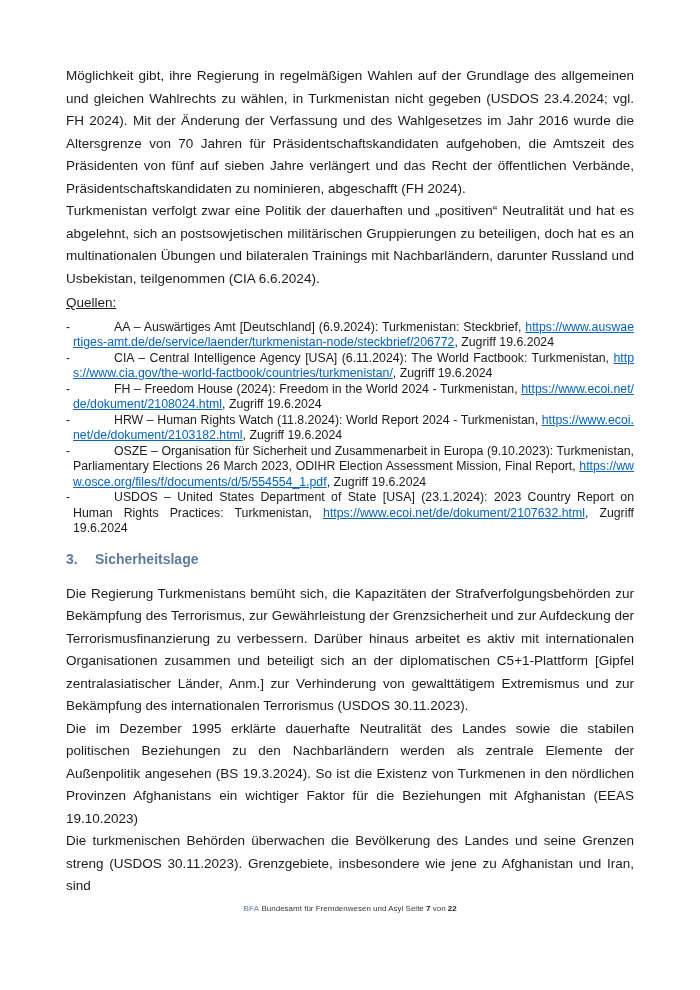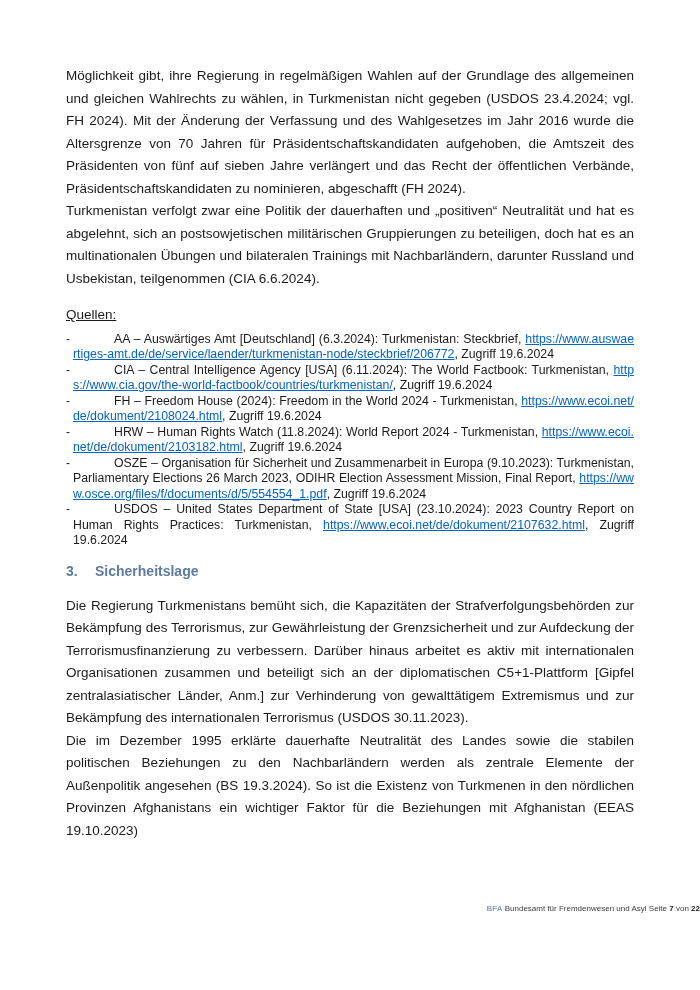--- a/index.html
+++ b/index.html
@@ -18,21 +18,21 @@
   .body-text p.para {
     margin: 0;
     font-size: 13.5px;
     line-height: 22.5px;
     text-align: justify;
   }
   .body-text p.para.cont { text-align-last: justify; }
 
   
   .sources-label {
-    margin-top: 14px;
+    margin-top: 2px;
     font-size: 13.5px;
     line-height: 22.5px;
   }
   .sources-label .u { text-decoration: underline; }
 
   
   .sources {
     margin-top: 5px;
     font-size: 12.3px;
     line-height: 15.5px;
@@ -63,21 +63,21 @@
   h2.heading .hnum { display: inline-block; width: 29px; }
 
   .section-paras { margin-top: 15px; }
 
   
   .footer {
     position: absolute;
     left: 0;
     top: 903px;
     width: 700px;
-    text-align: right;
+    text-align: center;
     font-size: 8px;
     line-height: 11px;
     color: #3a3a3a;
   }
   .footer .f-abbr {
     color: var(--footer-abbr-color, #8aa0bd);
     font-weight: bold;
   }
   .footer b { color: #1b1b1b; }
 </style>
@@ -89,35 +89,36 @@
   <div class="body-text" id="top-paras">
       <p class="para">Möglichkeit gibt, ihre Regierung in regelmäßigen Wahlen auf der Grundlage des allgemeinen und gleichen Wahlrechts zu wählen, in Turkmenistan nicht gegeben (USDOS 23.4.2024; vgl. FH 2024). Mit der Änderung der Verfassung und des Wahlgesetzes im Jahr 2016 wurde die Altersgrenze von 70 Jahren für Präsidentschaftskandidaten aufgehoben, die Amtszeit des Präsidenten von fünf auf sieben Jahre verlängert und das Recht der öffentlichen Verbände, Präsidentschaftskandidaten zu nominieren, abgeschafft (FH 2024).</p>
       <p class="para">Turkmenistan verfolgt zwar eine Politik der dauerhaften und „positiven“ Neutralität und hat es abgelehnt, sich an postsowjetischen militärischen Gruppierungen zu beteiligen, doch hat es an multinationalen Übungen und bilateralen Trainings mit Nachbarländern, darunter Russland und Usbekistan, teilgenommen (CIA 6.6.2024).</p>
     </div>
 
   <div class="sources-label">
     <span class="u">Quellen:</span>
   </div>
 
   <div class="sources" id="sources">
-      <div class="src"><span class="dash">-</span><span class="tab"></span><span>AA – Auswärtiges Amt [Deutschland] (6.3.2024): Turkmenistan: Steckbrief, </span><a class="link">https://www.auswaertiges-amt.de/de/service/laender/turkmenistan-node/steckbrief/206772</a><span>, Zugriff 19.6.2024</span></div>
+      <div class="src"><span class="dash">-</span><span class="tab"></span><span>AA – Auswärtiges Amt [Deutschland] (6.9.2024): Turkmenistan: Steckbrief, </span><a class="link">https://www.auswaertiges-amt.de/de/service/laender/turkmenistan-node/steckbrief/206772</a><span>, Zugriff 19.6.2024</span></div>
       <div class="src"><span class="dash">-</span><span class="tab"></span><span>CIA – Central Intelligence Agency [USA] (6.11.2024): The World Factbook: Turkmenistan, </span><a class="link">https://www.cia.gov/the-world-factbook/countries/turkmenistan/</a><span>, Zugriff 19.6.2024</span></div>
       <div class="src"><span class="dash">-</span><span class="tab"></span><span>FH – Freedom House (2024): Freedom in the World 2024 - Turkmenistan, </span><a class="link">https://www.ecoi.net/de/dokument/2108024.html</a><span>, Zugriff 19.6.2024</span></div>
       <div class="src"><span class="dash">-</span><span class="tab"></span><span>HRW – Human Rights Watch (11.8.2024): World Report 2024 - Turkmenistan, </span><a class="link">https://www.ecoi.net/de/dokument/2103182.html</a><span>, Zugriff 19.6.2024</span></div>
       <div class="src"><span class="dash">-</span><span class="tab"></span><span>OSZE – Organisation für Sicherheit und Zusammenarbeit in Europa (9.10.2023): Turkmenistan, Parliamentary Elections 26 March 2023, ODIHR Election Assessment Mission, Final Report, </span><a class="link">https://www.osce.org/files/f/documents/d/5/554554_1.pdf</a><span>, Zugriff 19.6.2024</span></div>
-      <div class="src"><span class="dash">-</span><span class="tab"></span><span>USDOS – United States Department of State [USA] (23.10.2024): 2023 Country Report on Human Rights Practices: Turkmenistan, </span><a class="link">https://www.ecoi.net/de/dokument/2107632.html</a><span>, Zugriff 19.6.2024</span></div>
+      <div class="src"><span class="dash">-</span><span class="tab"></span><span>USDOS – United States Department of State [USA] (23.1.2024): 2023 Country Report on Human Rights Practices: Turkmenistan, </span><a class="link">https://www.ecoi.net/de/dokument/2107632.html</a><span>, Zugriff 19.6.2024</span></div>
     </div>
 
   <h2 class="heading">
     <span class="hnum">3.</span><span class="htitle">Sicherheitslage</span>
   </h2>
 
   <div class="body-text section-paras" id="section-paras">
       <p class="para">Die Regierung Turkmenistans bemüht sich, die Kapazitäten der Strafverfolgungsbehörden zur Bekämpfung des Terrorismus, zur Gewährleistung der Grenzsicherheit und zur Aufdeckung der Terrorismusfinanzierung zu verbessern. Darüber hinaus arbeitet es aktiv mit internationalen Organisationen zusammen und beteiligt sich an der diplomatischen C5+1-Plattform [Gipfel zentralasiatischer Länder, Anm.] zur Verhinderung von gewalttätigem Extremismus und zur Bekämpfung des internationalen Terrorismus (USDOS 30.11.2023).</p>
       <p class="para">Die im Dezember 1995 erklärte dauerhafte Neutralität des Landes sowie die stabilen politischen Beziehungen zu den Nachbarländern werden als zentrale Elemente der Außenpolitik angesehen (BS 19.3.2024). So ist die Existenz von Turkmenen in den nördlichen Provinzen Afghanistans ein wichtiger Faktor für die Beziehungen mit Afghanistan (EEAS 19.10.2023)</p>
+      <p class="para cont">Die turkmenischen Behörden überwachen die Bevölkerung des Landes und seine Grenzen streng (USDOS 30.11.2023). Grenzgebiete, insbesondere wie jene zu Afghanistan und Iran, sind</p>
     </div>
 
   <div class="footer">
     <span class="f-abbr">BFA</span>
     <span>Bundesamt für Fremdenwesen und Asyl</span>
     <span>Seite</span>
     <b>7</b>
     <span>von</span>
     <b>22</b>
   </div>

